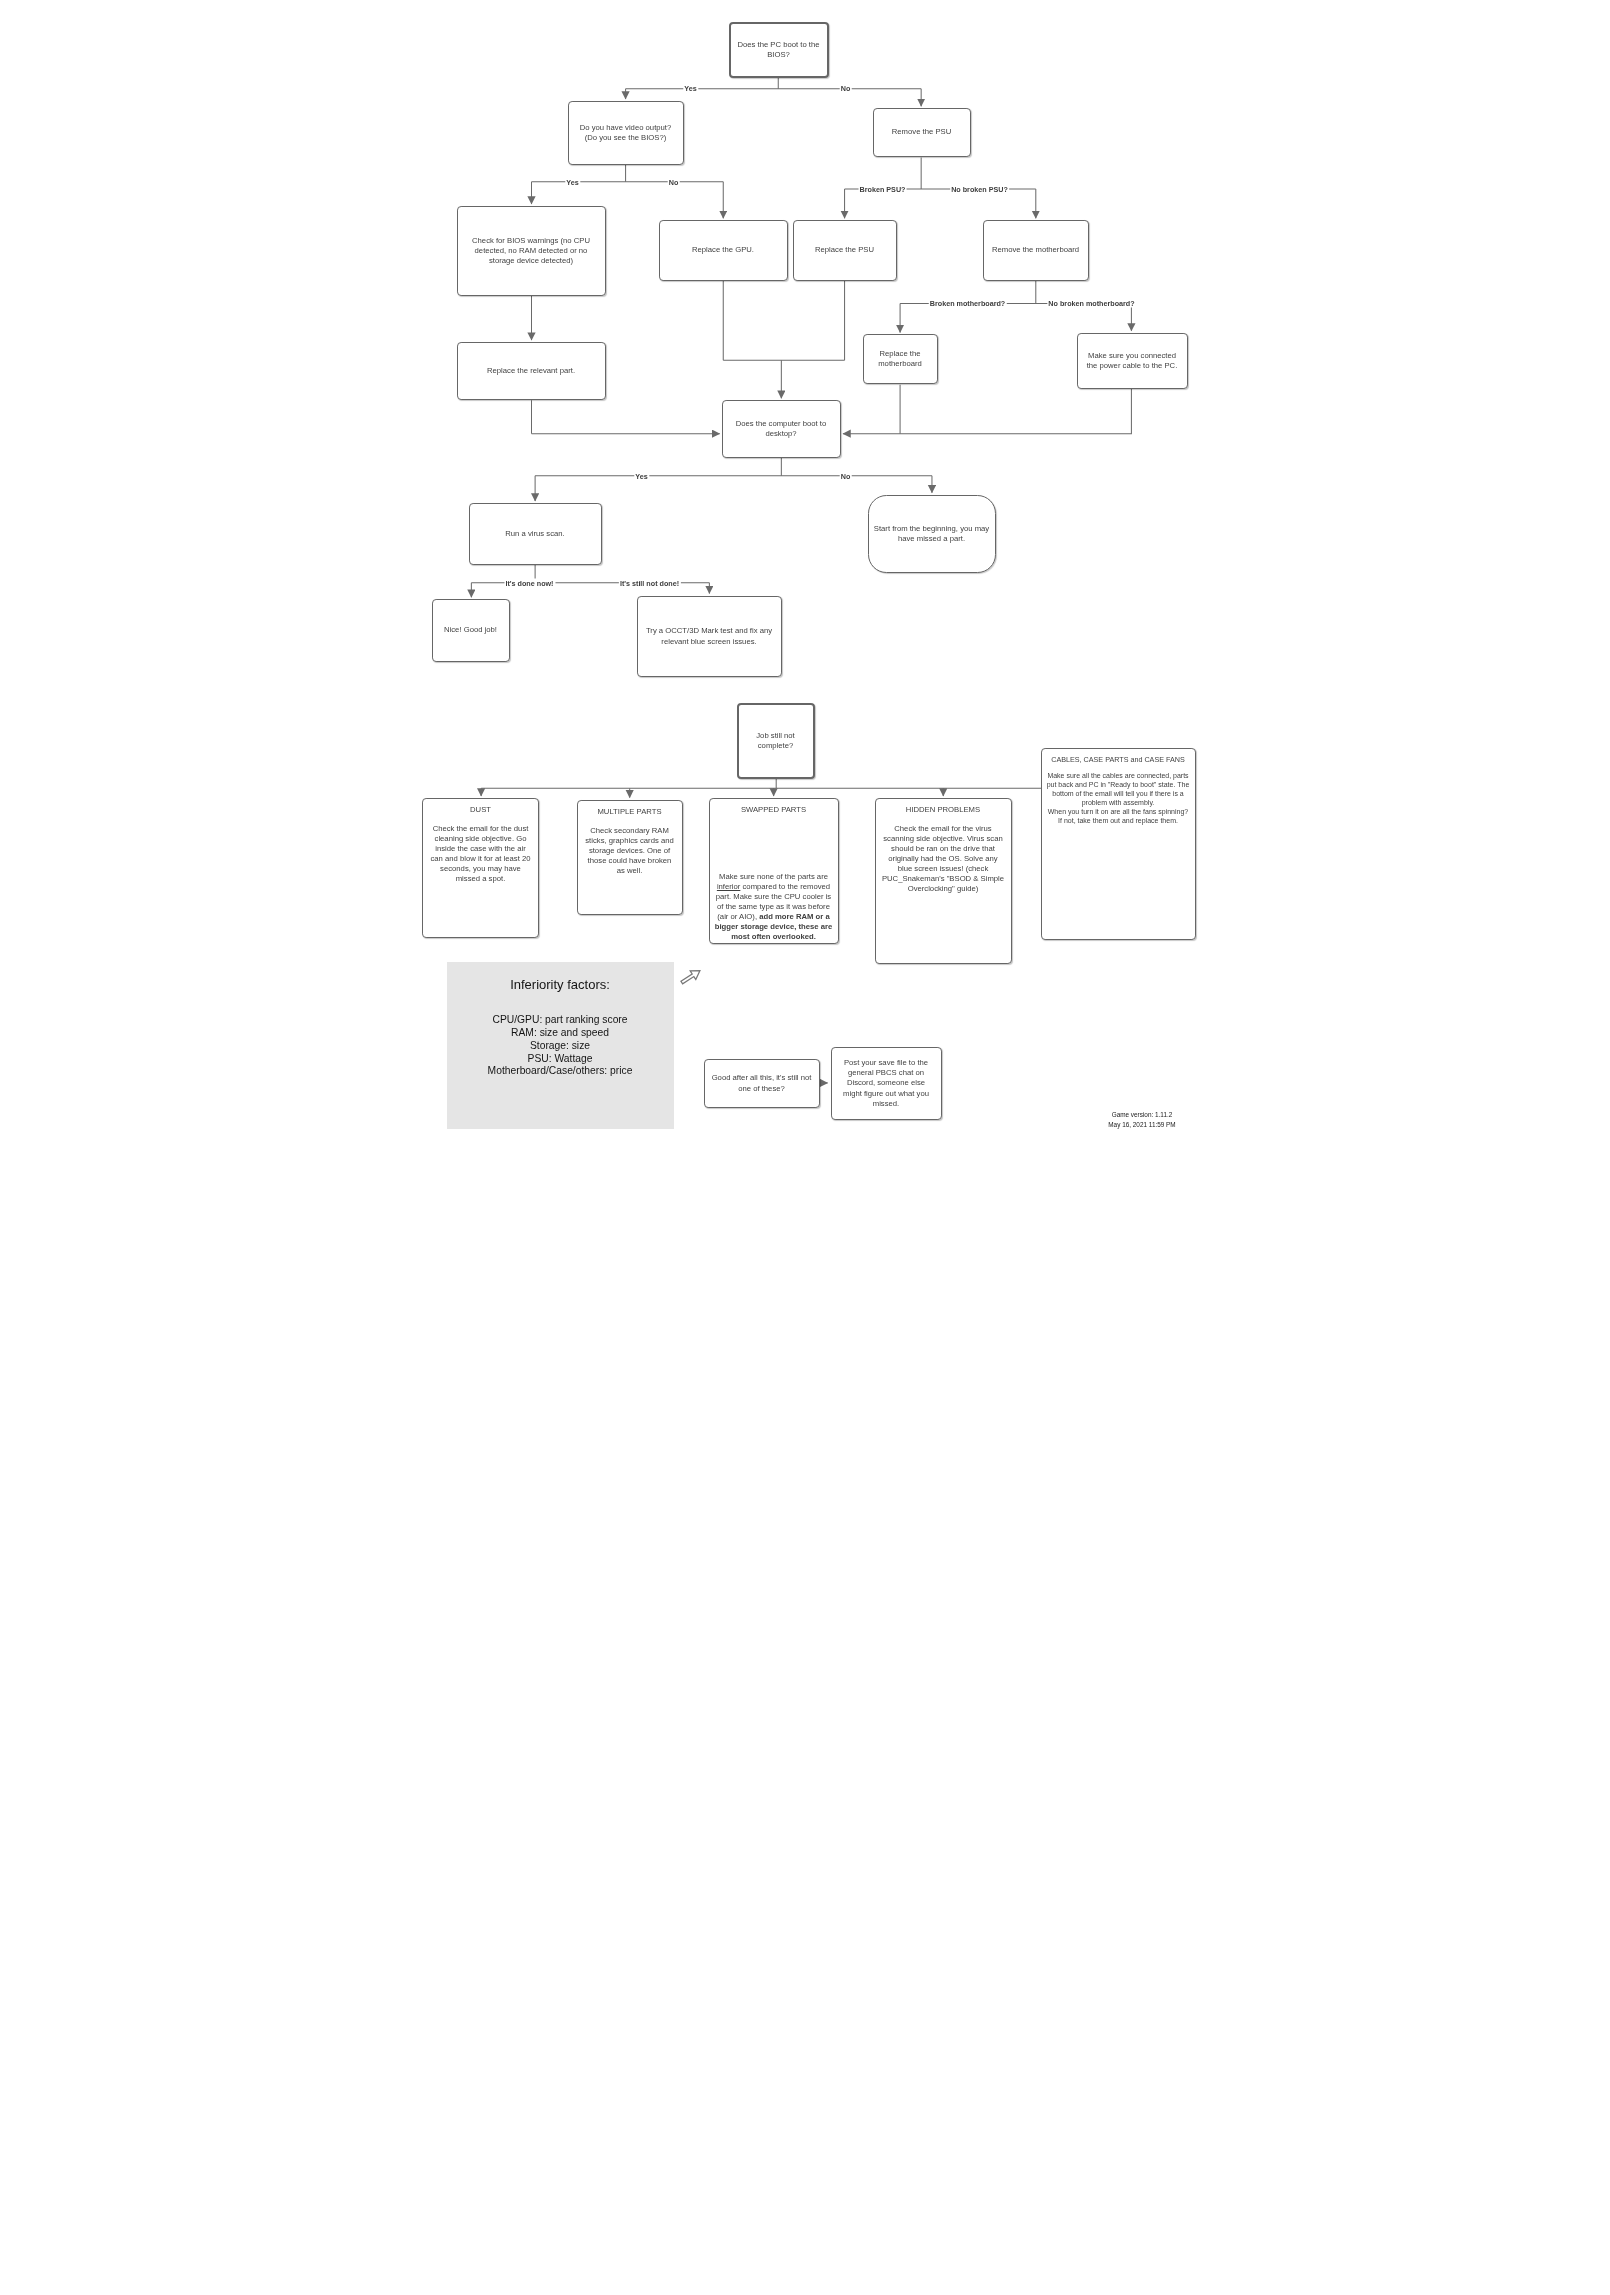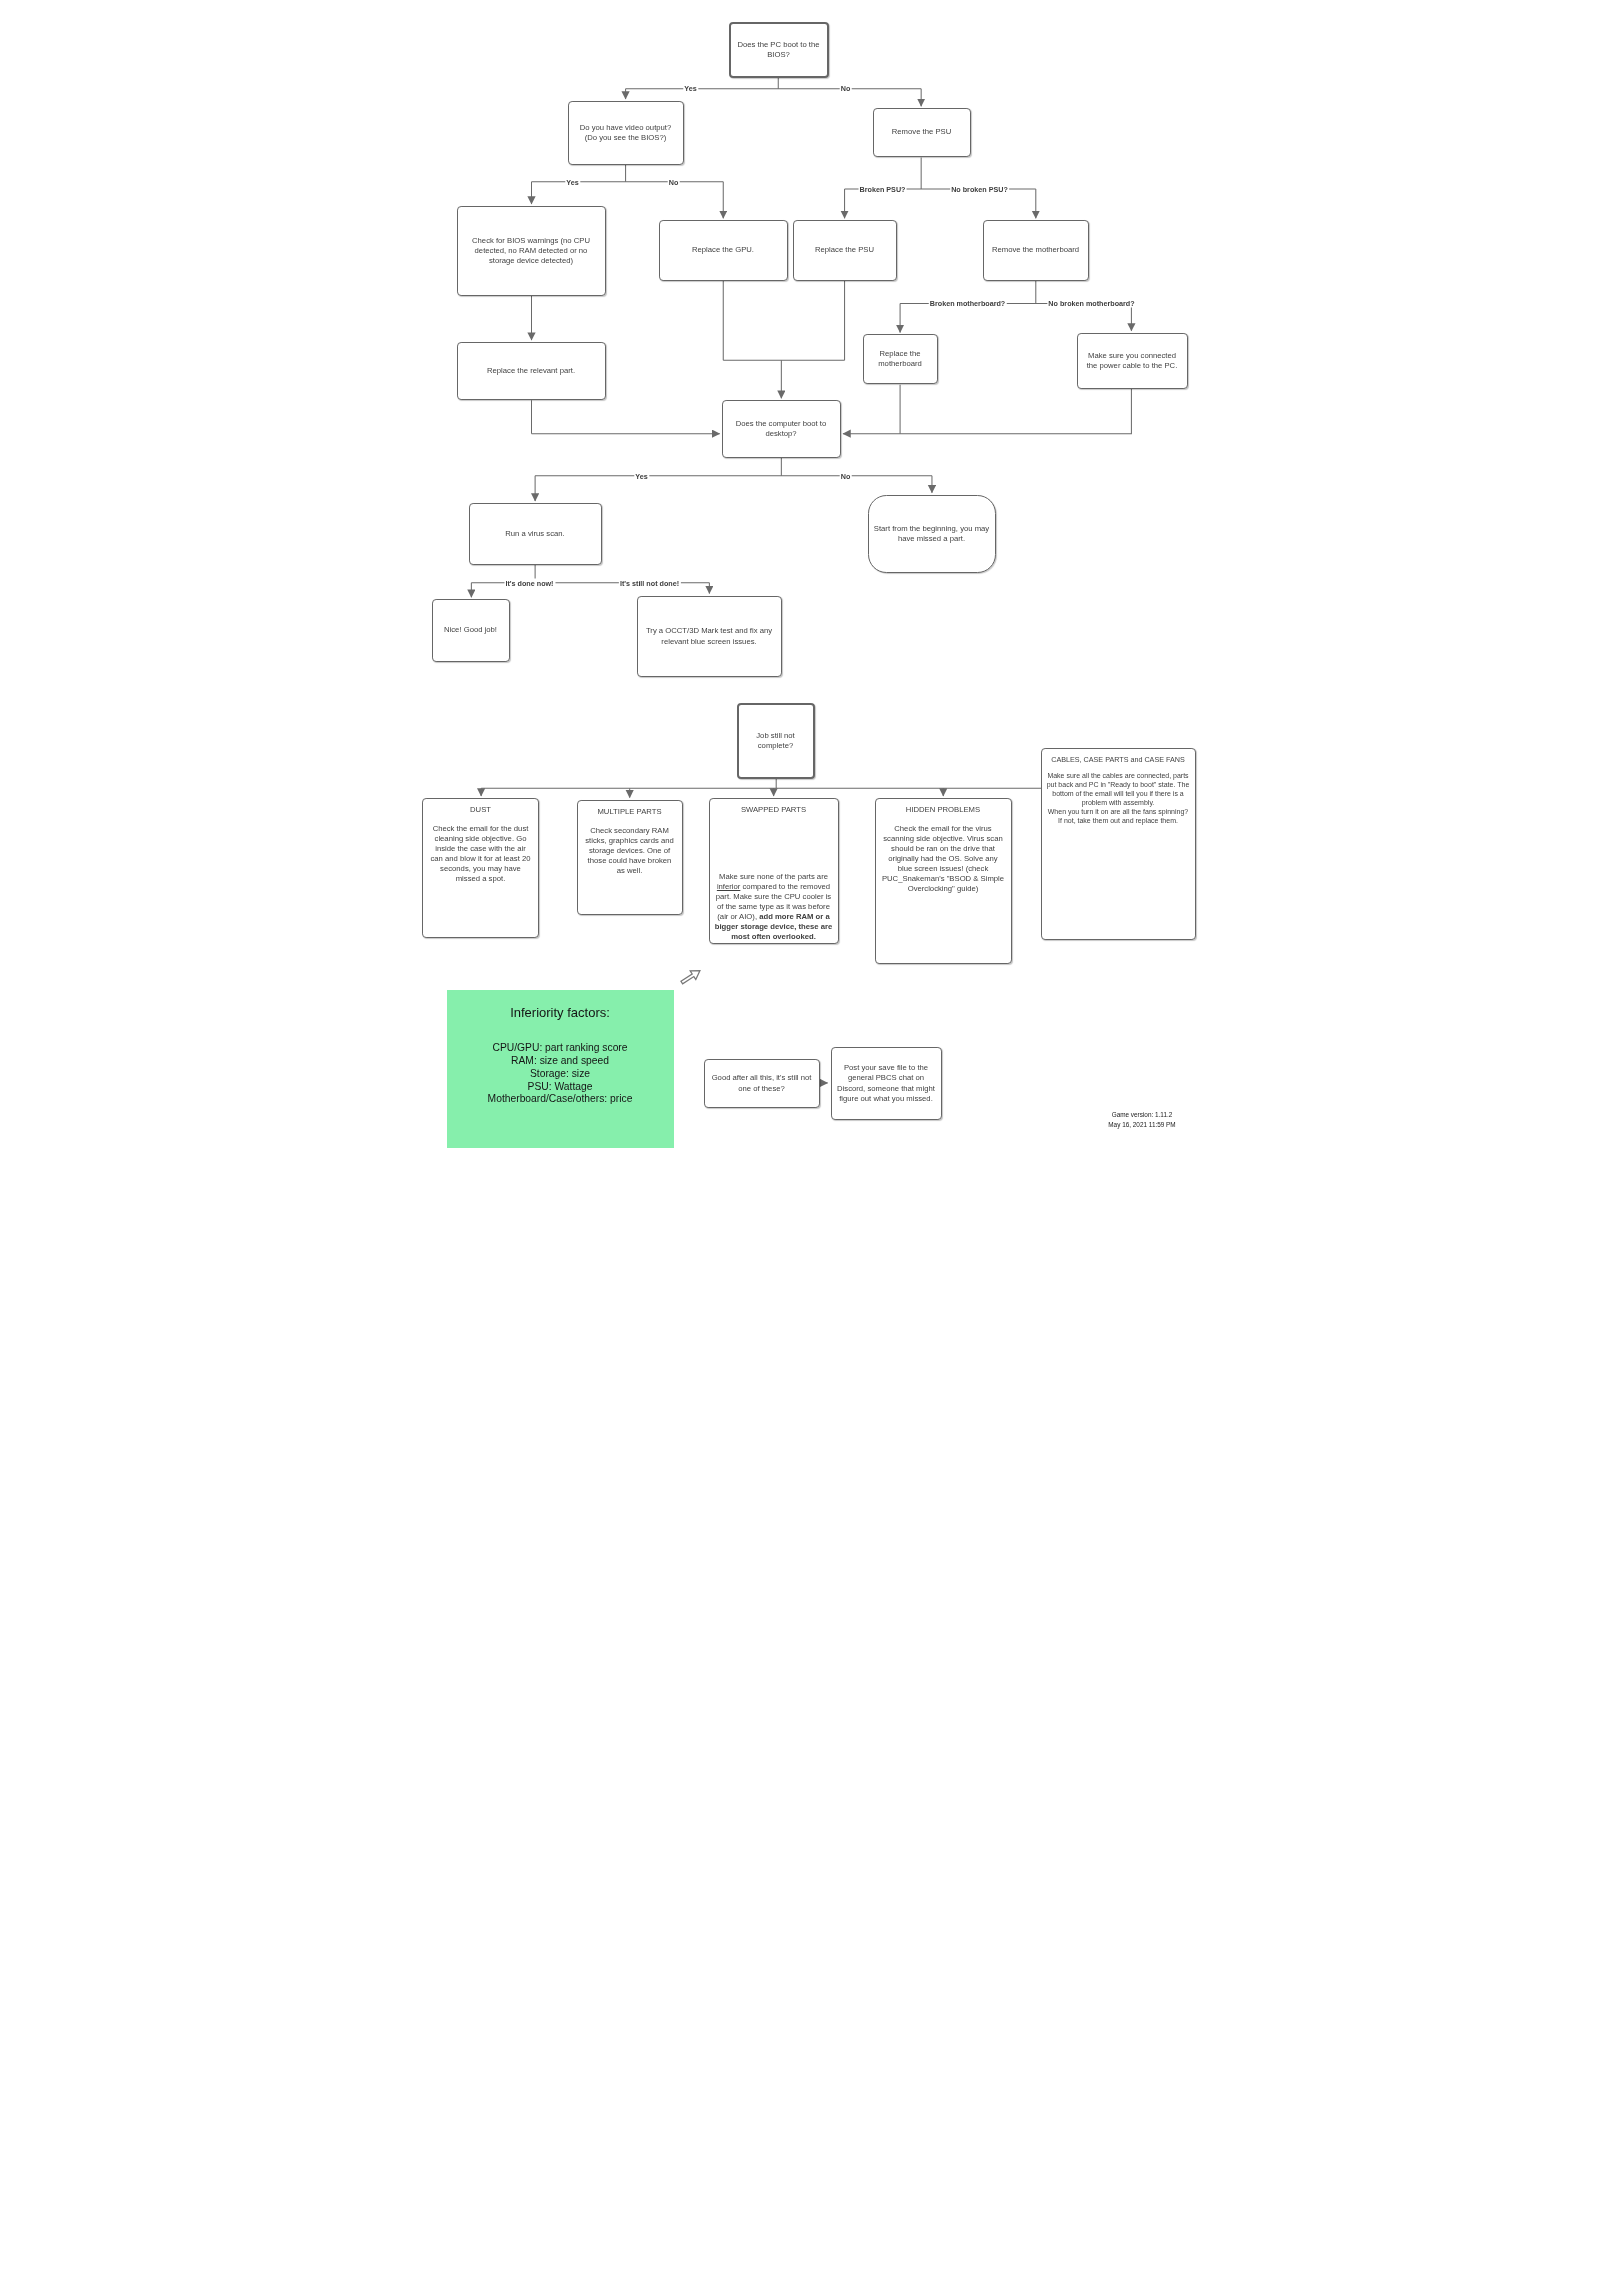--- a/index.html
+++ b/index.html
@@ -44,24 +44,23 @@
     transform:translate(-50%,-50%);
     background:#ffffff;
     color:#3d3d3d;
     font-weight:bold;
     font-size:7.2px;
     padding:0 1.5px;
     white-space:nowrap;
   }
   .note{
     position:absolute;
-    background:#86efac;
+    background:#e5e5e5;
     color:#141414;
     text-align:center;
-    margin-top:28px;
   }
   .note-title{font-size:13px;margin-top:15.4px;}
   .note-lines{margin-top:21.6px;font-size:10.3px;line-height:1.25;}
   .footer{
     position:absolute;
     color:#1a1a1a;
     font-size:6.4px;
     line-height:1.5;
     text-align:center;
   }
@@ -237,21 +236,21 @@
       <div>PSU: Wattage</div>
       <div>Motherboard/Case/others: price</div>
     </div>
   </div>
 
   <div class="node" style="left:301px;top:1059px;width:116px;height:49px;">
       <span>Good after all this, it's still not one of these?</span>
     </div>
 
   <div class="node" style="left:428px;top:1047px;width:111px;height:73px;">
-      <span>Post your save file to the general PBCS chat on Discord, someone that might figure out what you missed.</span>
+      <span>Post your save file to the general PBCS chat on Discord, someone else might figure out what you missed.</span>
     </div>
 
   <div class="footer" style="left:684px;top:1110px;width:111px;">
     <div>Game version: 1.11.2</div>
     <div>May 16, 2021 11:59 PM</div>
   </div>
 
   <div class="edge-label" style="left:288px;top:88px;">Yes</div>
   <div class="edge-label" style="left:443px;top:88px;">No</div>
   <div class="edge-label" style="left:170px;top:182px;">Yes</div>

